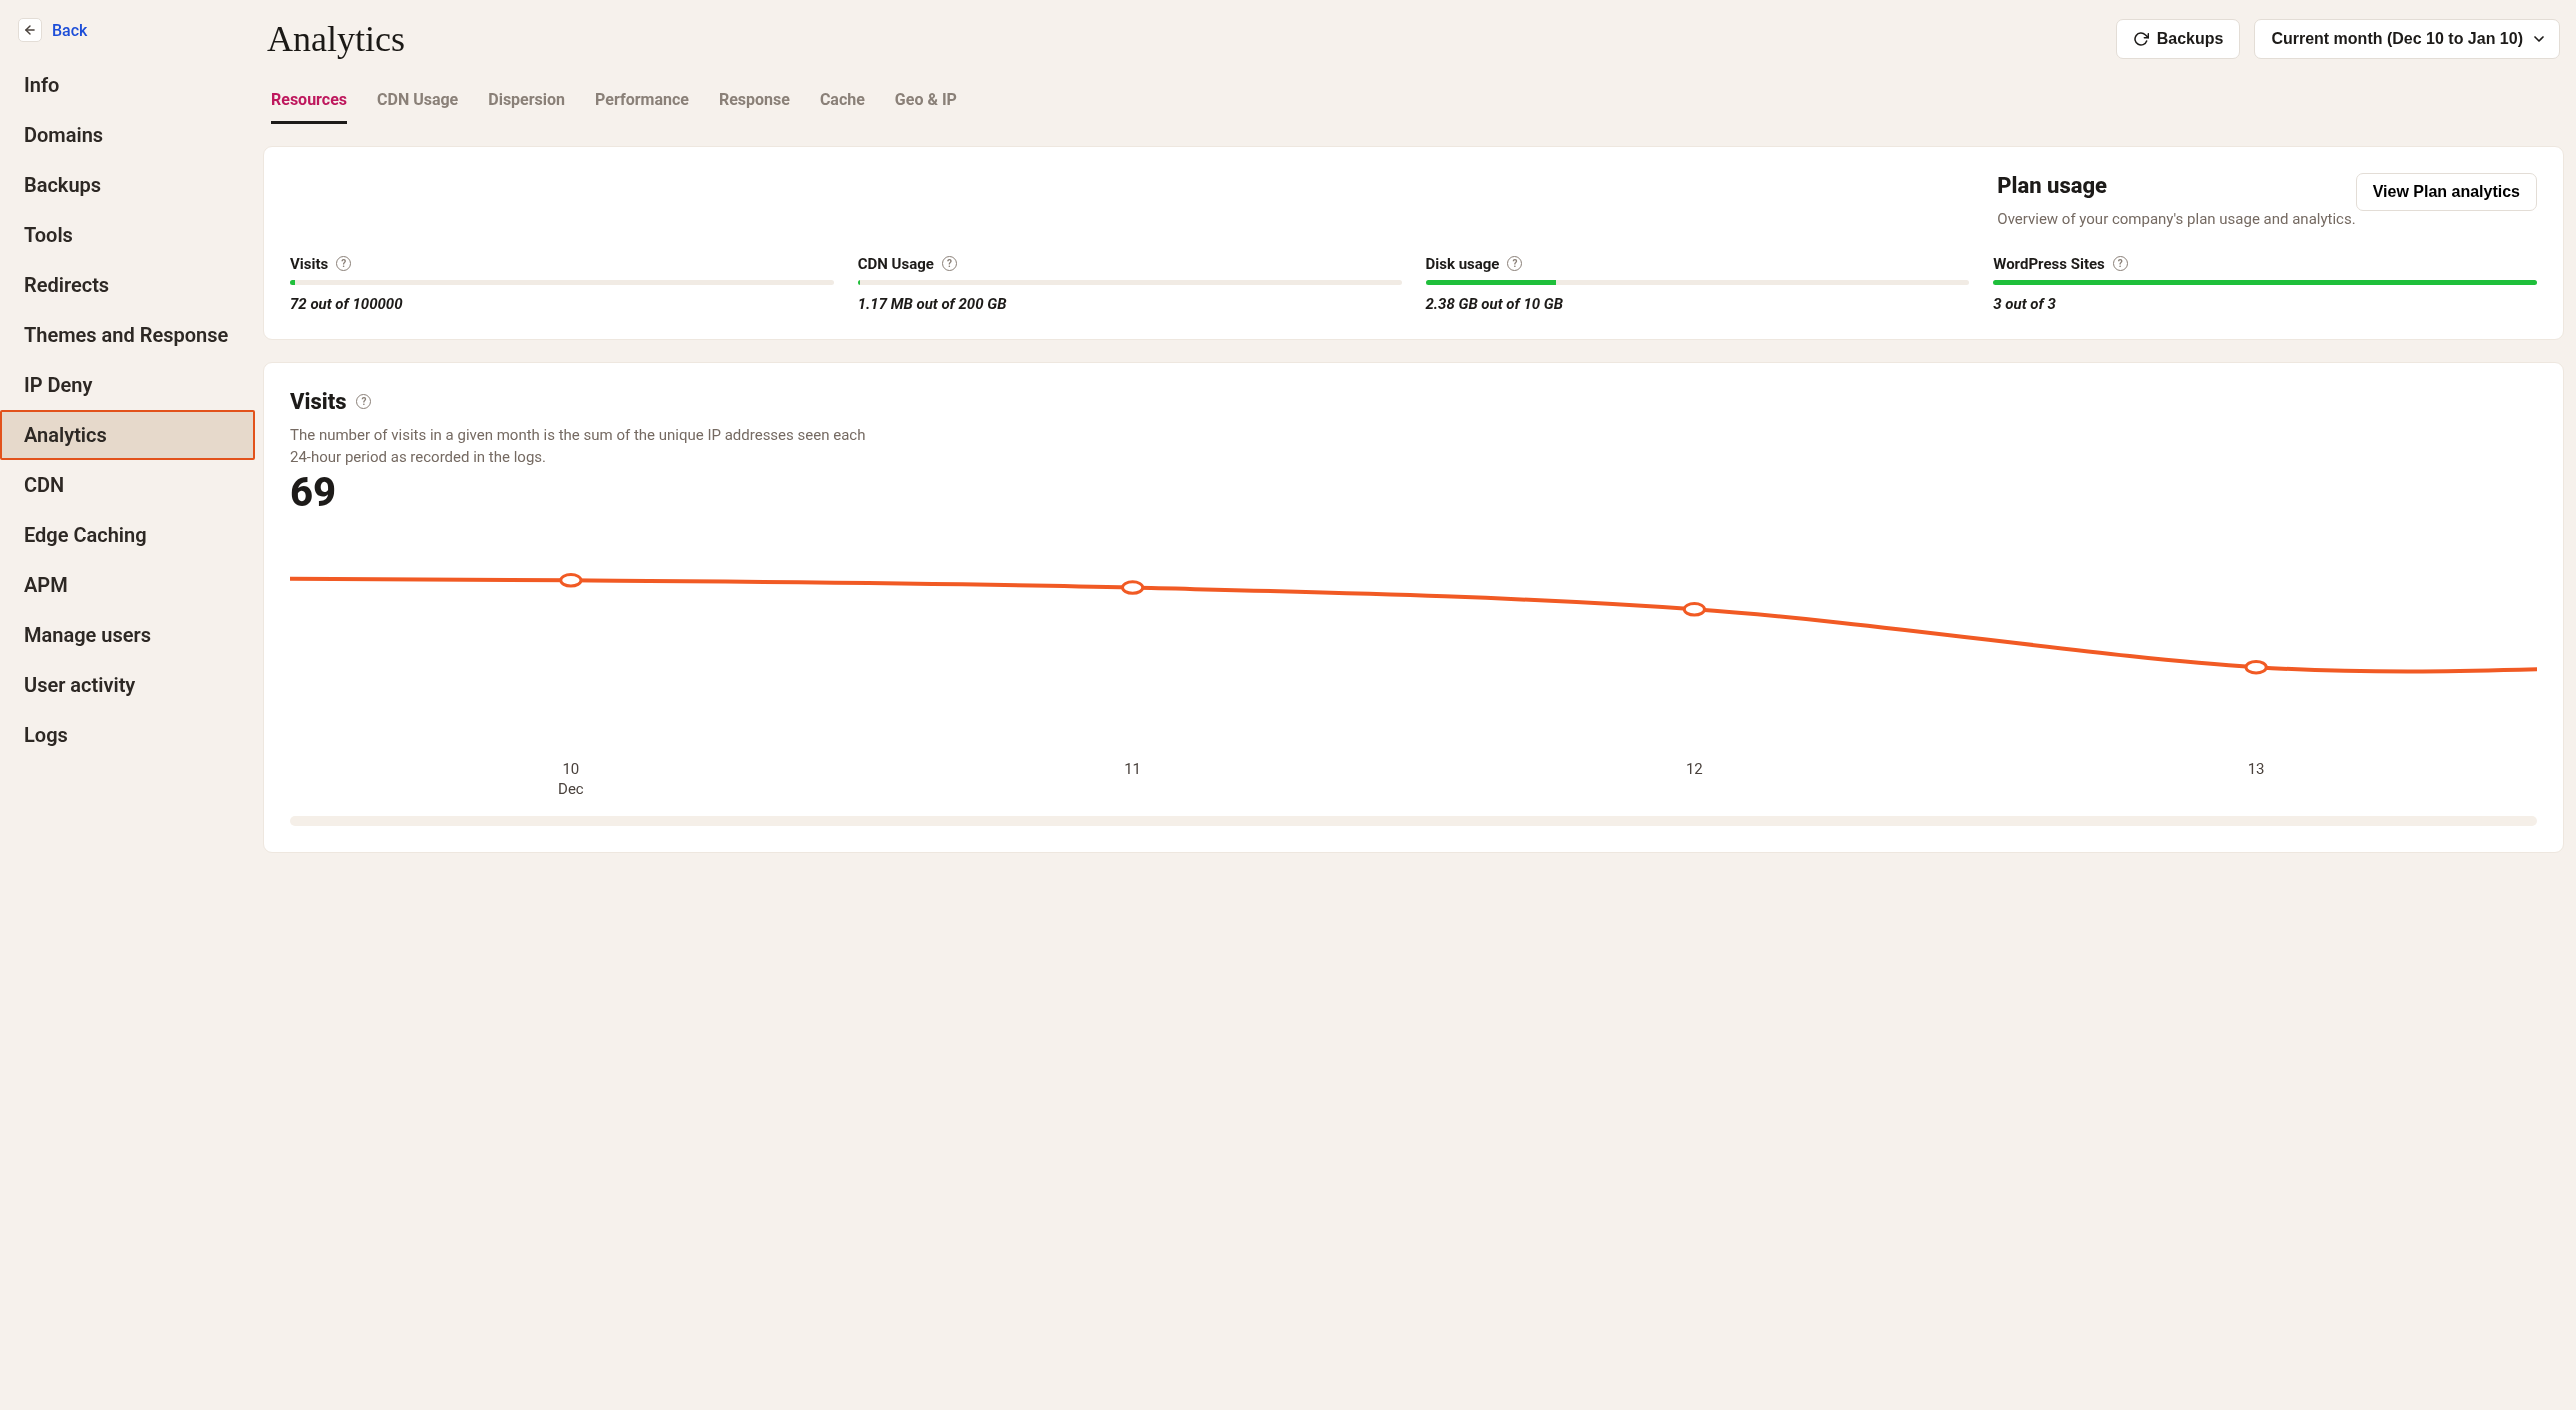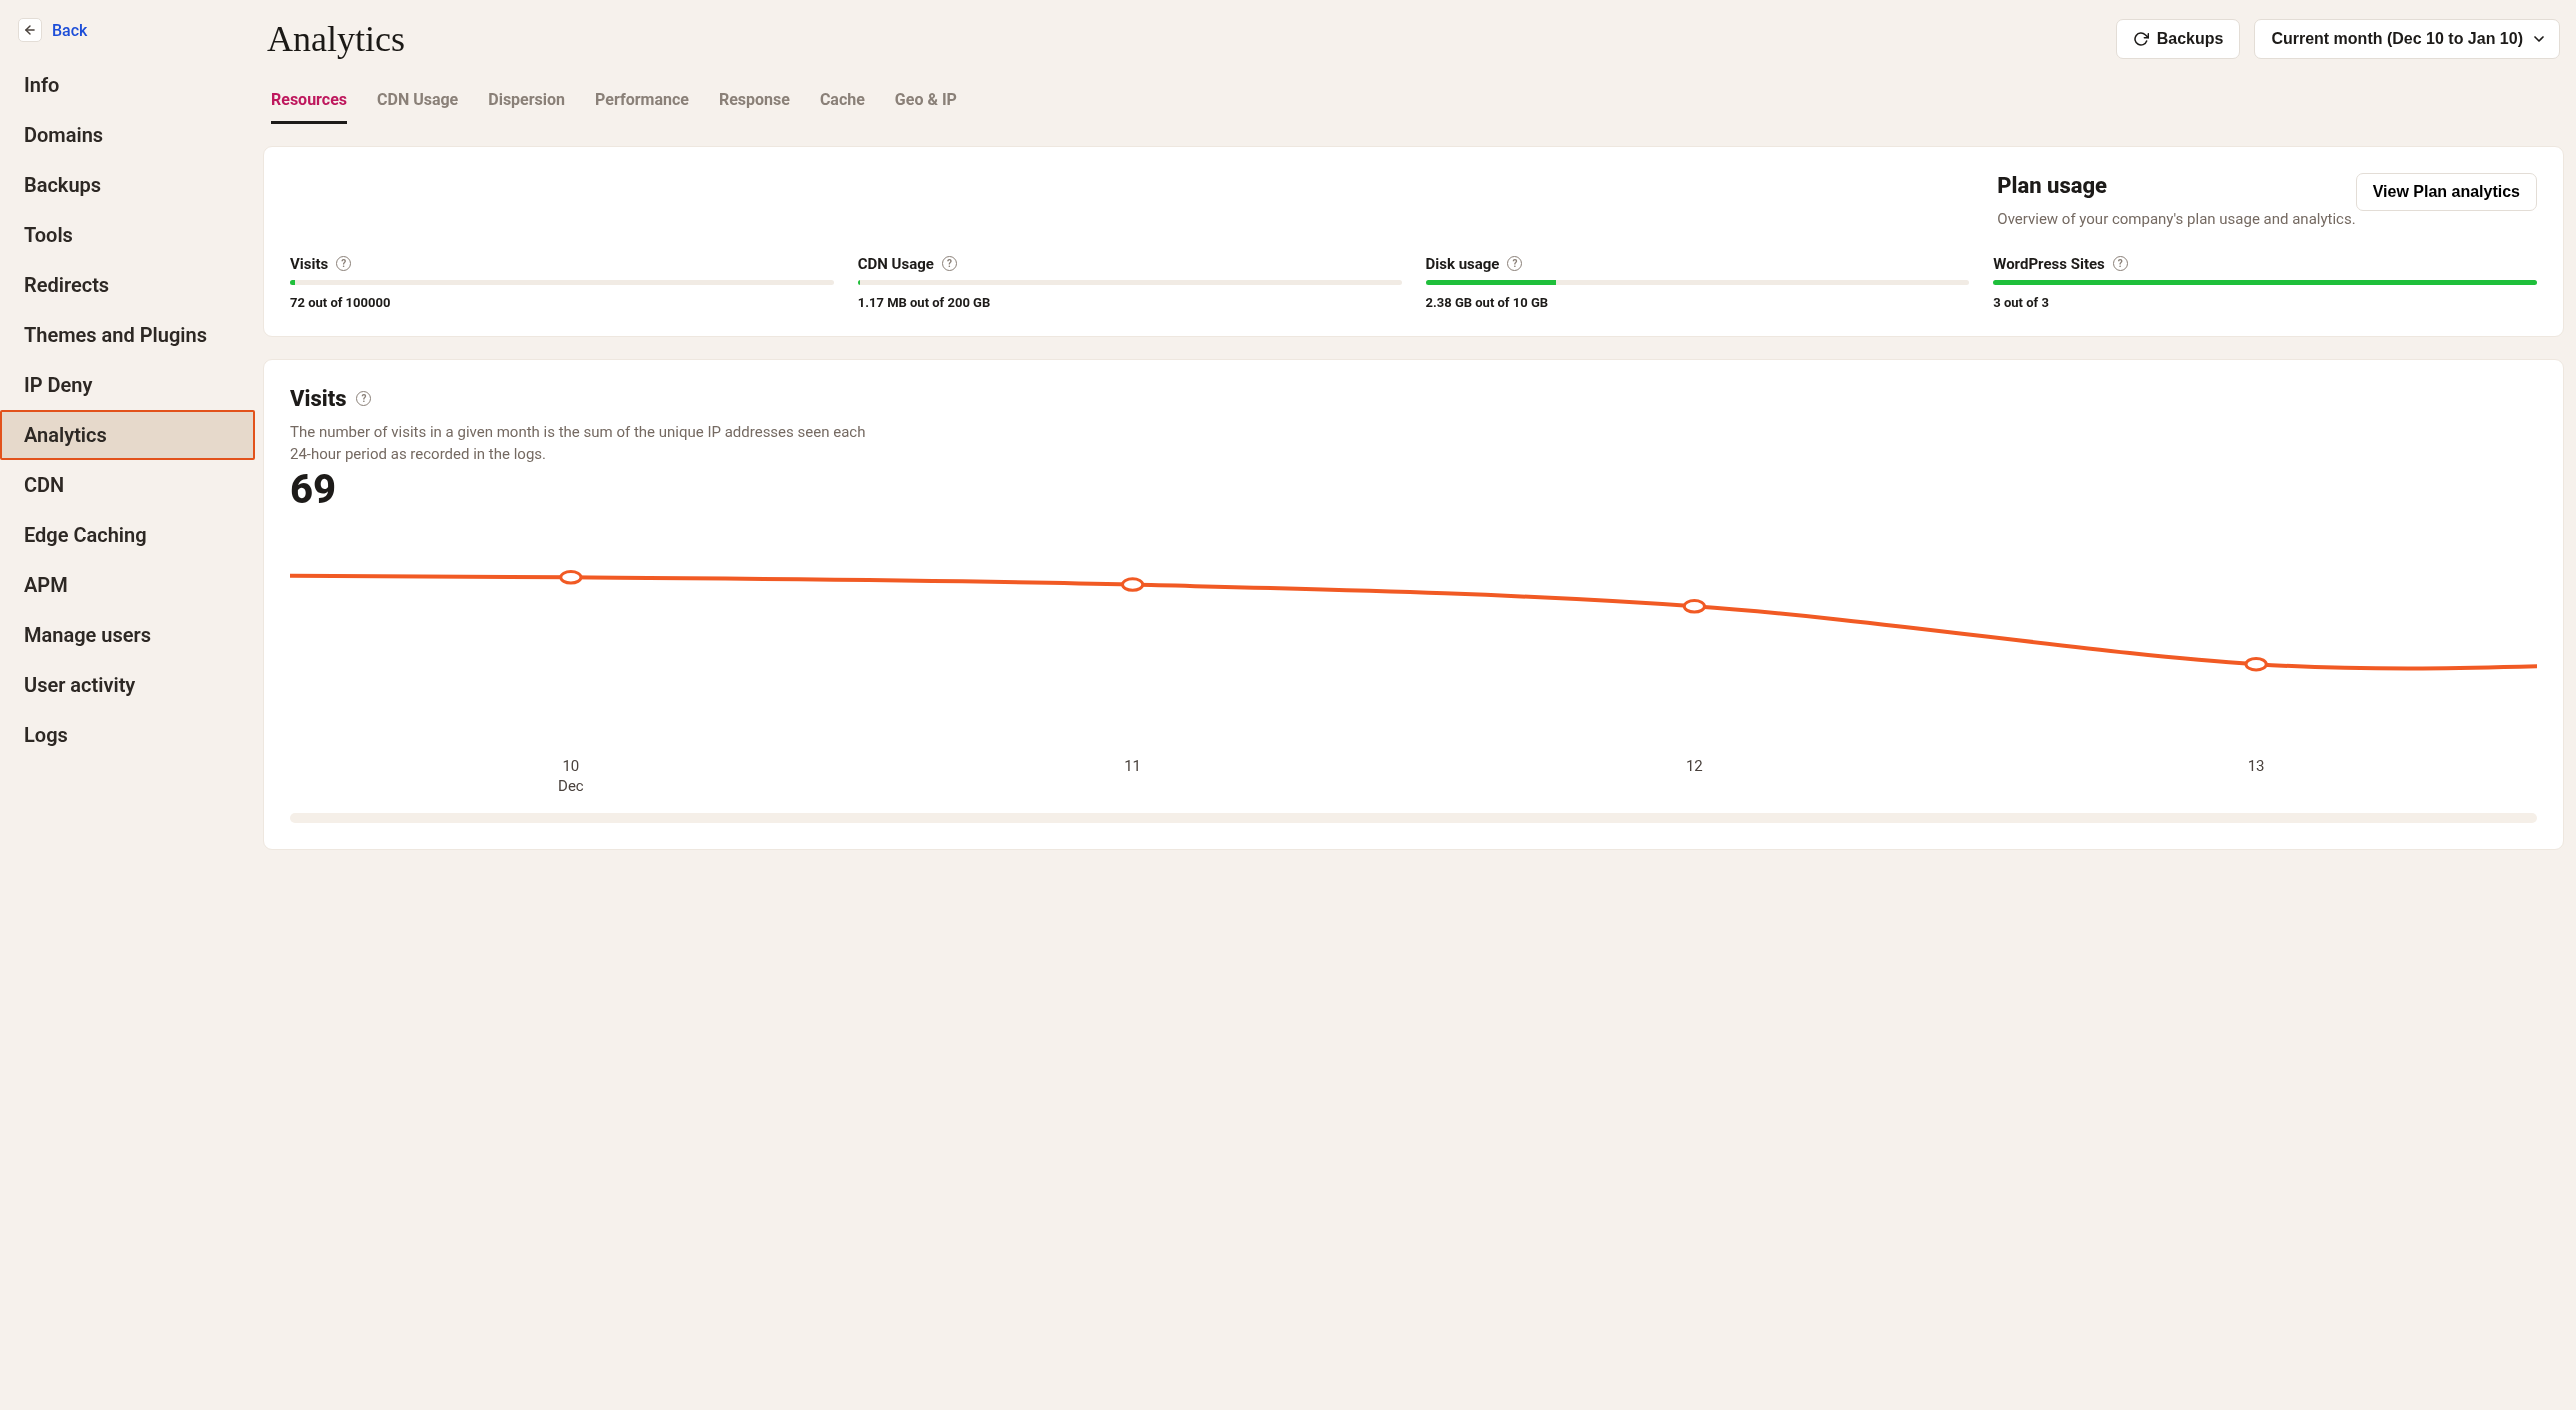--- a/index.html
+++ b/index.html
@@ -168,22 +168,23 @@
   .bar {
     margin-top: 7px;
     height: 5px;
     border-radius: 3px;
     background: #f1ebe4;
     overflow: hidden;
   }
   .bar-fill { height: 100%; background: #1fbf3b; }
   .metric-value {
     margin-top: 10px;
-    font-size: 13px;
+    font-size: 15px;
     font-weight: 700;
+    font-style: italic;
   }
   
   .big-number {
     font-size: 40px;
     font-weight: 800;
   }
   .chart-wrap { width: 100%; }
   svg.chart { width: 100%; height: 230px; display: block; }
   .axis-labels {
     display: flex;
@@ -212,21 +213,21 @@
           </svg>
       </div>
       <span class="back-label">Back</span>
     </div>
     <ul class="nav" id="nav">
         <li class="nav-item">Info</li>
         <li class="nav-item">Domains</li>
         <li class="nav-item">Backups</li>
         <li class="nav-item">Tools</li>
         <li class="nav-item">Redirects</li>
-        <li class="nav-item">Themes and Plugins</li>
+        <li class="nav-item">Themes and Response</li>
         <li class="nav-item">IP Deny</li>
         <li class="nav-item active">Analytics</li>
         <li class="nav-item">CDN</li>
         <li class="nav-item">Edge Caching</li>
         <li class="nav-item">APM</li>
         <li class="nav-item">Manage users</li>
         <li class="nav-item">User activity</li>
         <li class="nav-item">Logs</li>
       </ul>
   </aside>

